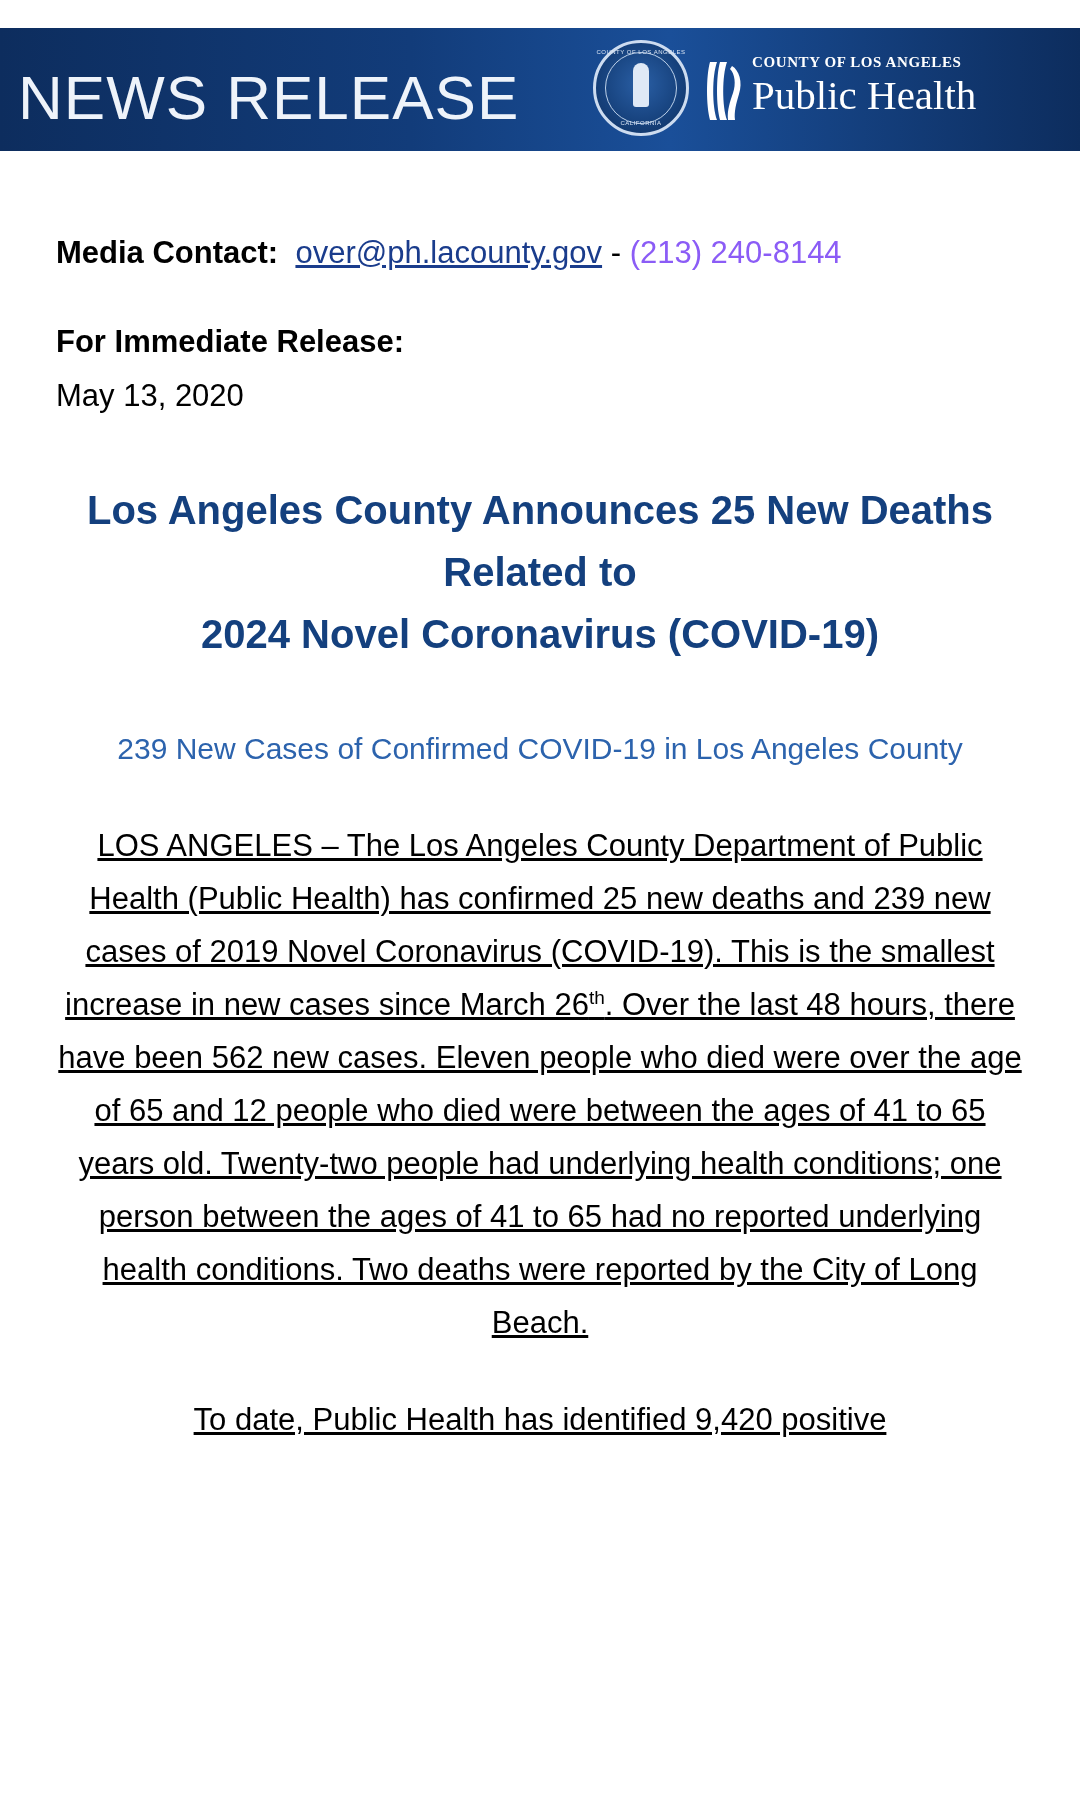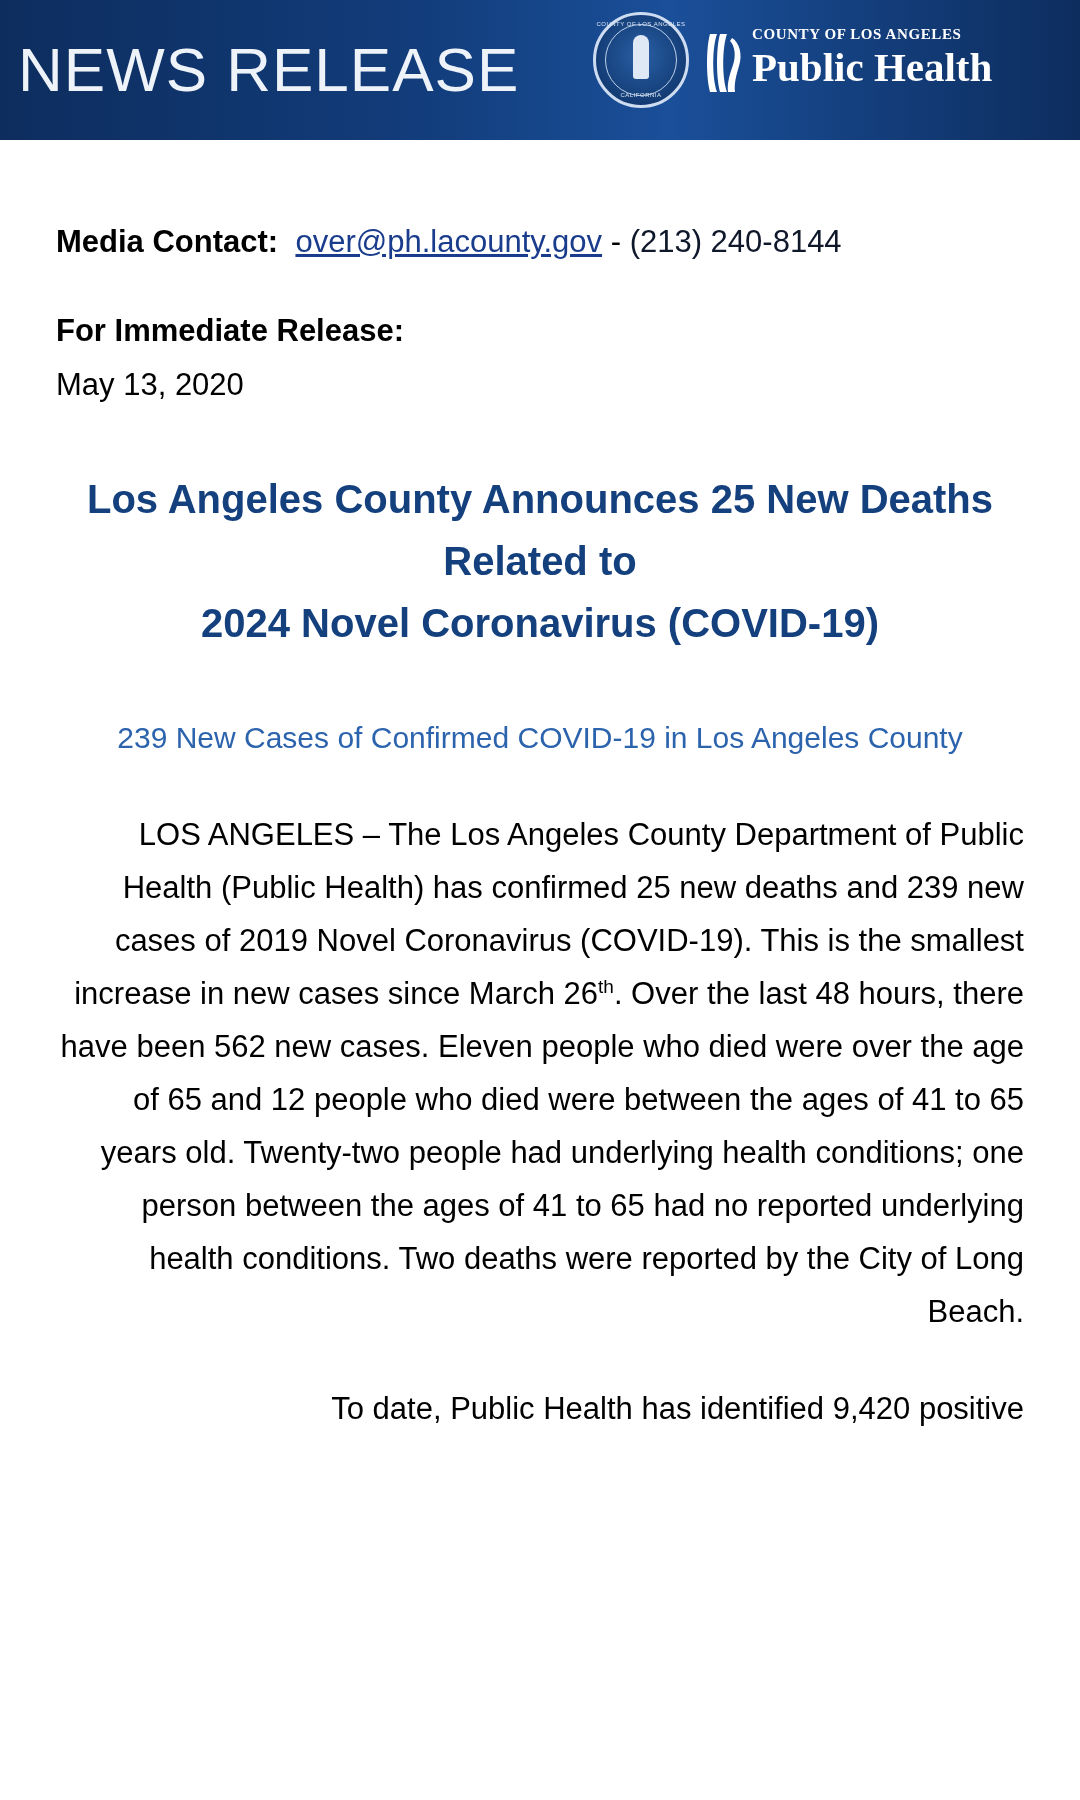--- a/index.html
+++ b/index.html
@@ -12,23 +12,24 @@
     height: 1800px;
     overflow: hidden;
     font-family: "Liberation Sans", sans-serif;
     color: #000000;
   }
 
   
   .banner {
     position: relative;
     width: 1080px;
-    height: 140px;
+    height: 123px;
     background: linear-gradient(90deg, #0d2d5e 0%, #123c7a 38%, #1a4f99 62%, #0d2d5e 100%);
     overflow: hidden;
+    margin-top: 28px;
   }
   .banner-title {
     position: absolute;
     left: 18px;
     top: 34px;
     font-size: 62px;
     letter-spacing: 1px;
     color: #eef3fa;
     font-weight: 400;
     font-family: "Liberation Sans", sans-serif;
@@ -111,21 +112,21 @@
     color: #ffffff;
     letter-spacing: 0.6px;
     font-family: "Liberation Serif", serif;
     font-weight: 700;
     white-space: nowrap;
   }
   .ph-name {
     font-size: 41px;
     line-height: 44px;
     color: #ffffff;
-    font-weight: 700;
+    font-weight: 400;
     font-family: "Liberation Serif", serif;
     white-space: nowrap;
     margin-top: 2px;
   }
 
   
   .doc {
     padding: 0 56px;
     box-sizing: border-box;
     width: 1080px;
@@ -134,21 +135,21 @@
     margin-top: 76px;
     font-size: 31px;
     line-height: 52px;
     color: #000;
   }
   .media-contact .lbl { font-weight: 700; text-align: right; }
   .media-contact a {
     color: #1a3c8c;
     text-decoration: underline;
   }
-  .media-contact .phone { color: #0f172a; }
+  .media-contact .phone { color: #8b5cf6; }
 
   .release-block {
     margin-top: 36px;
     font-size: 31px;
     line-height: 54px;
   }
   .release-block .bold { font-weight: 700; }
 
   .headline {
     margin-top: 56px;
@@ -167,21 +168,22 @@
     font-size: 30px;
     line-height: 56px;
     padding: 0 10px;
   }
 
   .body-text {
     margin-top: 42px;
     font-size: 31px;
     line-height: 53px;
     color: #000;
-    text-align: right;
+    text-align: center;
+    text-decoration: underline;
   }
   .body-text sup {
     font-size: 19px;
     vertical-align: super;
     line-height: 0;
   }
   .body-text.second {
     margin-top: 44px;
   }
 </style>

